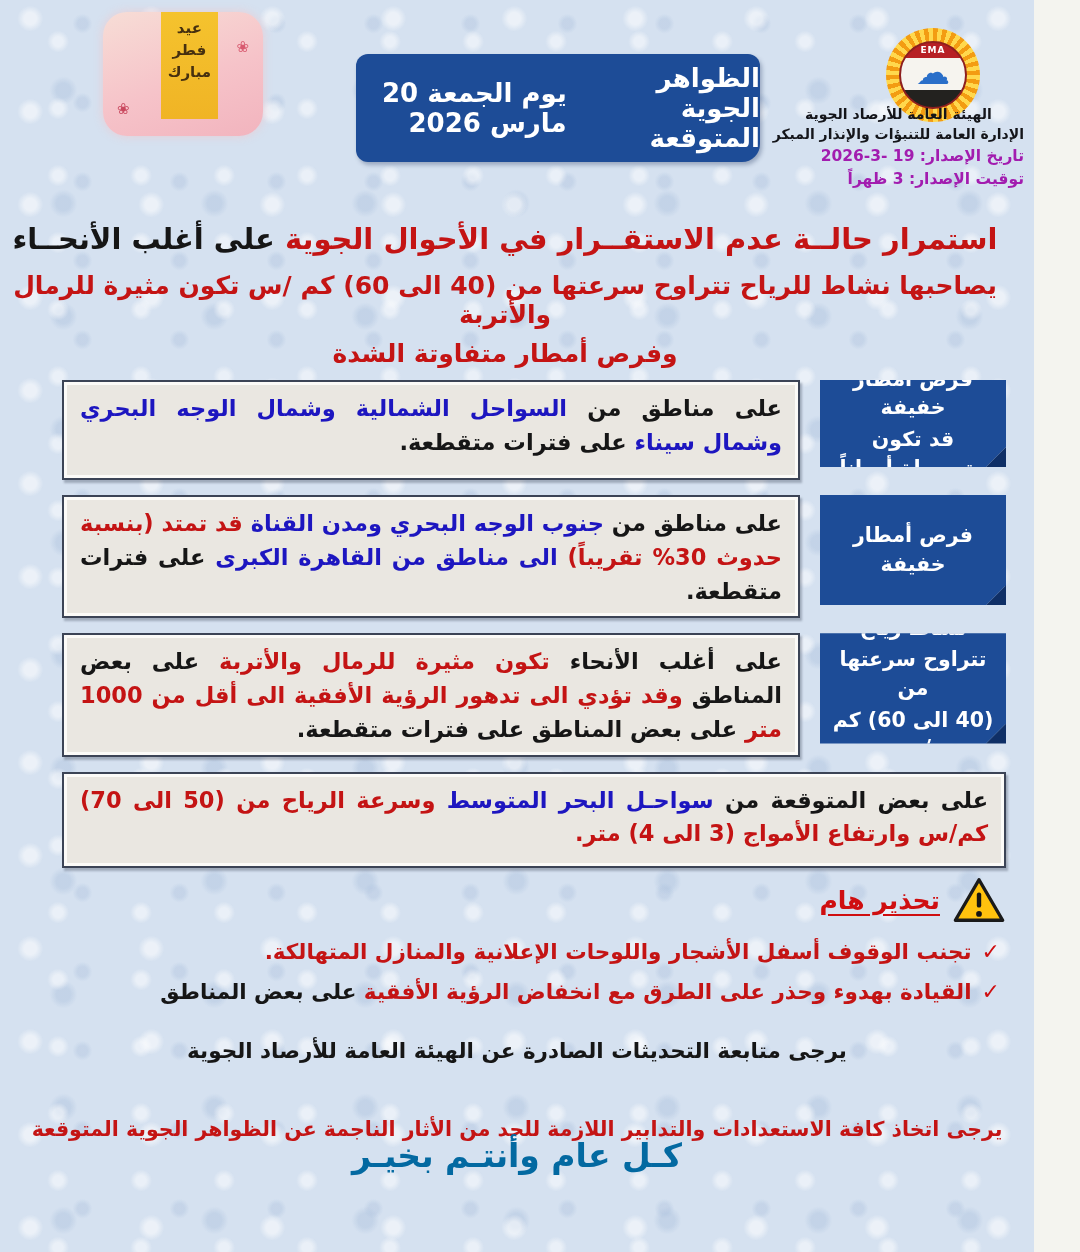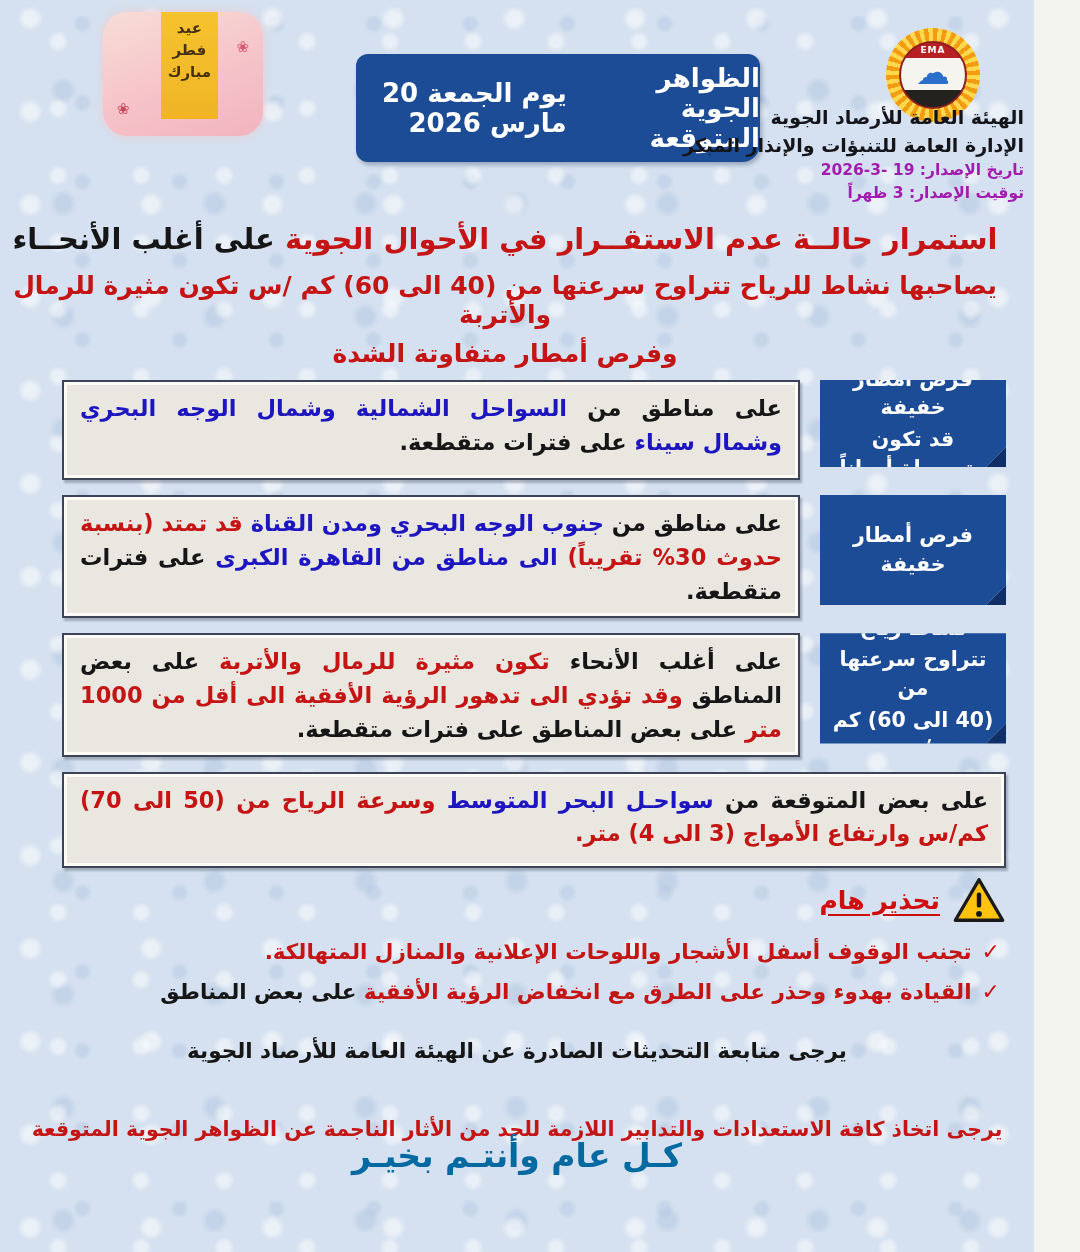--- a/index.html
+++ b/index.html
@@ -50,21 +50,21 @@
   .logo-inner { position:absolute; inset:13px; border-radius:50%; overflow:hidden;
     border:2px solid #8e1f1f;
     background:linear-gradient(#b72025 0 24%, #f6f4ef 24% 74%, #23221f 74% 100%); }
   .logo-ema { position:absolute; top:2px; left:0; width:100%; text-align:center;
     font-size:9px; font-weight:bold; letter-spacing:1px; color:#fff; }
   .logo-cloud { position:absolute; top:46%; left:50%; transform:translate(-50%,-50%);
     font-size:34px; color:#2a6fc9; line-height:1; }
 
   
   .authority { position:absolute; top:104px; right:56px; text-align:left; direction:rtl; }
-  .auth-name { font-size:19px; font-weight:bold; color:#14151a; line-height:1.45; text-align:right; }
+  .auth-name { font-size:14px; font-weight:bold; color:#14151a; line-height:1.45; text-align:center; }
   .auth-issue { margin-top:0; font-size:15.5px; font-weight:bold; color:#a21caf; line-height:1.5; text-align:right; }
 
   
   .headline { position:absolute; top:222px; left:8px; width:994px; text-align:center; font-weight:bold; }
   .h-line1 { font-size:29px; }
   .h-line2 { font-size:25px; margin-top:15px; }
   .h-line3 { font-size:25px; margin-top:10px; }
 
   .seg-red { color:var(--red-text,#c41414); }
   .seg-black { color:#161616; }

